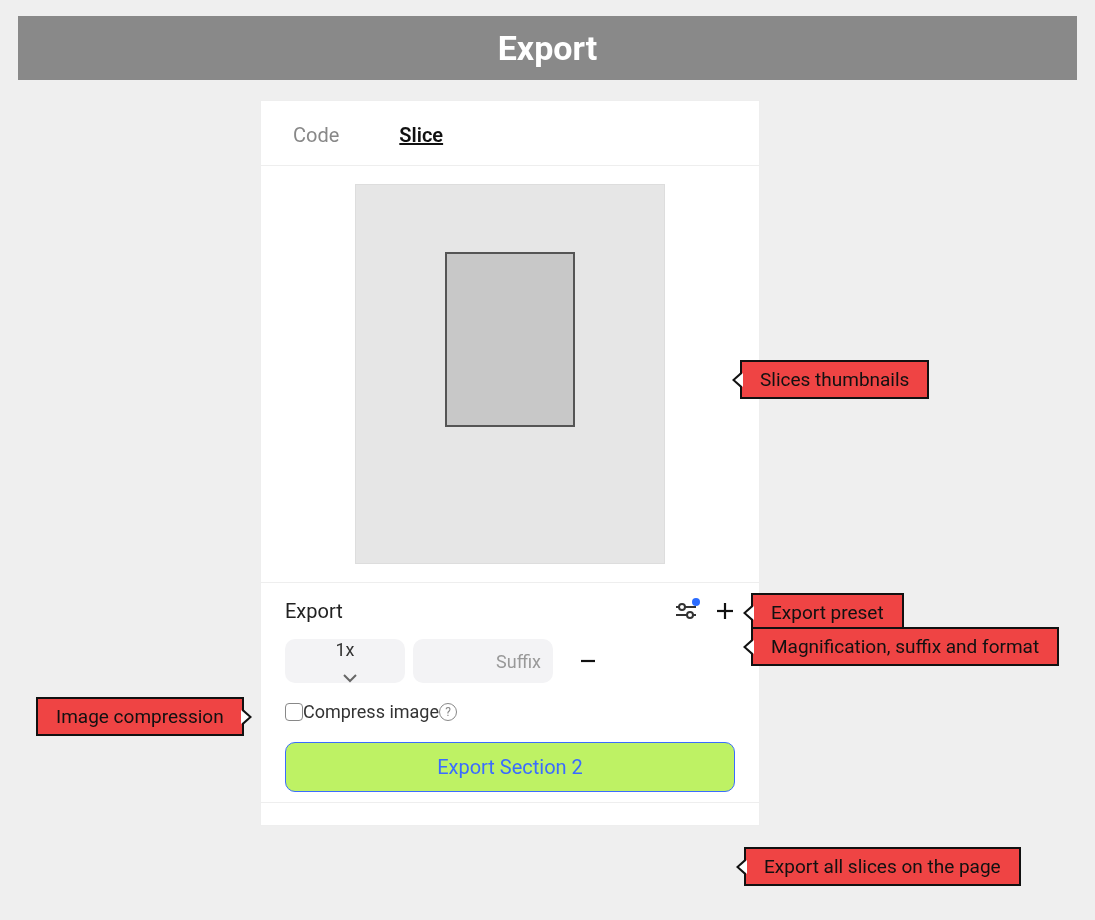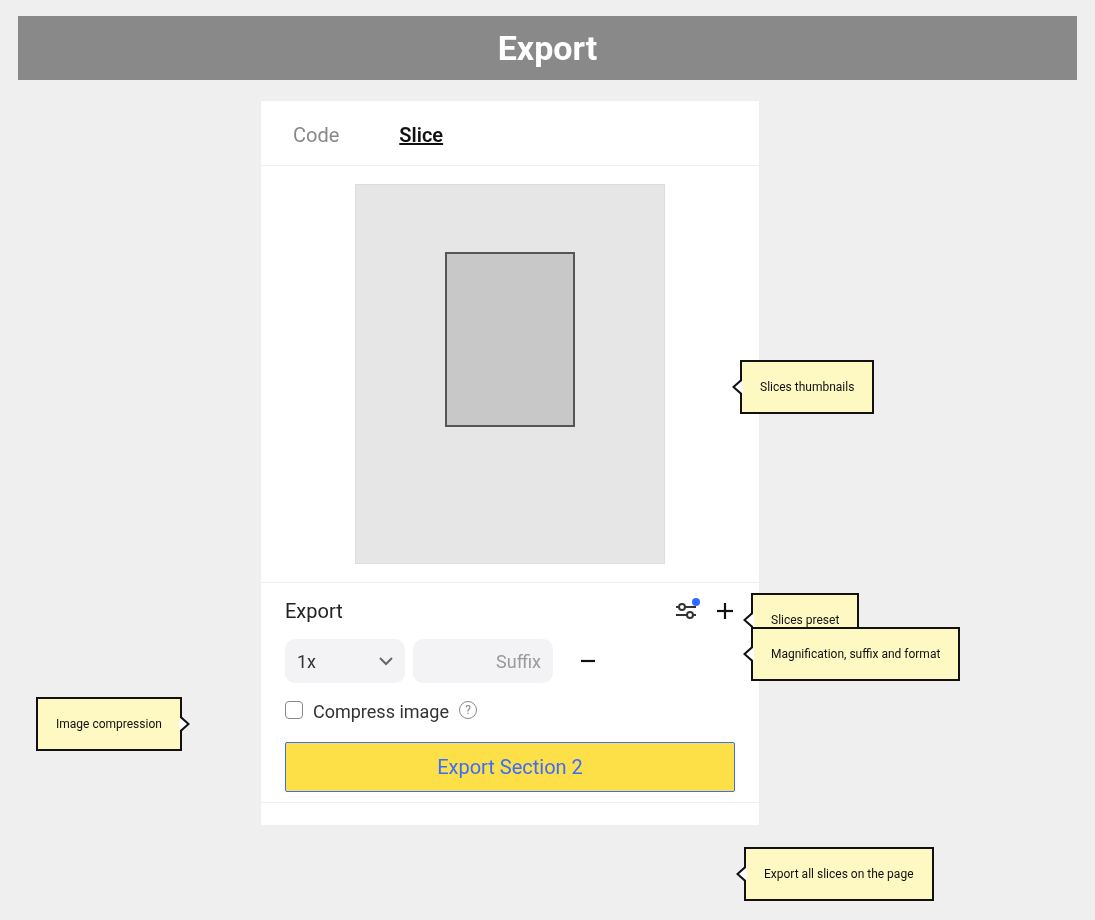--- a/index.html
+++ b/index.html
@@ -134,38 +134,37 @@
     display: flex;
     align-items: center;
     justify-content: space-between;
     padding: 0 12px;
     font-size: 18px;
     color: #333;
     cursor: pointer;
   }
   .select-pill.suffix { color: #999; }
   .select-pill .chev { margin-left: 10px; }
-  .w-scale { width: 120px; }
+  .w-scale { width: 120px; flex-direction: column; }
   .w-suffix { width: 140px; justify-content: flex-end; }
   .w-format { width: 120px; }
   .minus-btn {
     width: 30px;
     height: 30px;
     display:flex;
     align-items:center;
     justify-content:center;
     margin-left: 12px;
     cursor:pointer;
   }
   .minus-btn svg { display:block; }
 
   .compress-row {
     display: flex;
-    align-items: flex-start;
-    gap: 10px;
+    align-items: center;
     margin-bottom: 20px;
   }
   .checkbox {
     width: 18px;
     height: 18px;
     border: 1.5px solid #888;
     border-radius: 4px;
     background: #fff;
     cursor: pointer;
   }
@@ -183,22 +182,22 @@
     justify-content: center;
     font-size: 12px;
     color: #888;
     cursor: pointer;
   }
 
   .export-btn {
     width: 100%;
     height: 50px;
     border: 1.5px solid #3a6cff;
-    border-radius: 2px;
-    background: #fde047;
+    border-radius: 10px;
+    background: #bef264;
     color: #3a6cff;
     font-size: 20px;
     display: flex;
     align-items: center;
     justify-content: center;
     cursor: pointer;
     margin-bottom: 10px;
   }
 
   .divider { height:1px; background:#eee; margin: 6px -24px 14px -24px; }
@@ -214,25 +213,25 @@
     display: flex;
     align-items: center;
     justify-content: center;
     cursor: pointer;
     margin-bottom: 10px;
   }
 
   
   .callout {
     position: absolute;
-    background: #fef9c3;
+    background: #ef4444;
     border: 2px solid #111;
-    font-size: 12px;
+    font-size: 19px;
     color: #111;
-    padding: 18px 18px;
+    padding: 6px 18px;
     white-space: nowrap;
   }
   .callout.left-notch::before {
     content: "";
     position: absolute;
     left: -10px;
     top: 50%;
     transform: translateY(-50%);
     width: 0; height: 0;
     border-top: 9px solid transparent;
@@ -345,16 +344,16 @@
     <div class="export-btn">
       <span>Export Section 2</span>
     </div>
 
     <div class="divider"></div>
 
   </div>
 </div>
 
 <div class="callout left-notch" style="top:360px; left:740px;">Slices thumbnails</div>
-<div class="callout left-notch" style="top:593px; left:751px;">Slices preset</div>
+<div class="callout left-notch" style="top:593px; left:751px;">Export preset</div>
 <div class="callout left-notch" style="top:627px; left:751px;">Magnification, suffix and format</div>
 <div class="callout right-notch" style="top:697px; left:36px;">Image compression</div>
 <div class="callout left-notch" style="top:847px; left:744px;">Export all slices on the page</div>
 
 </body></html>

